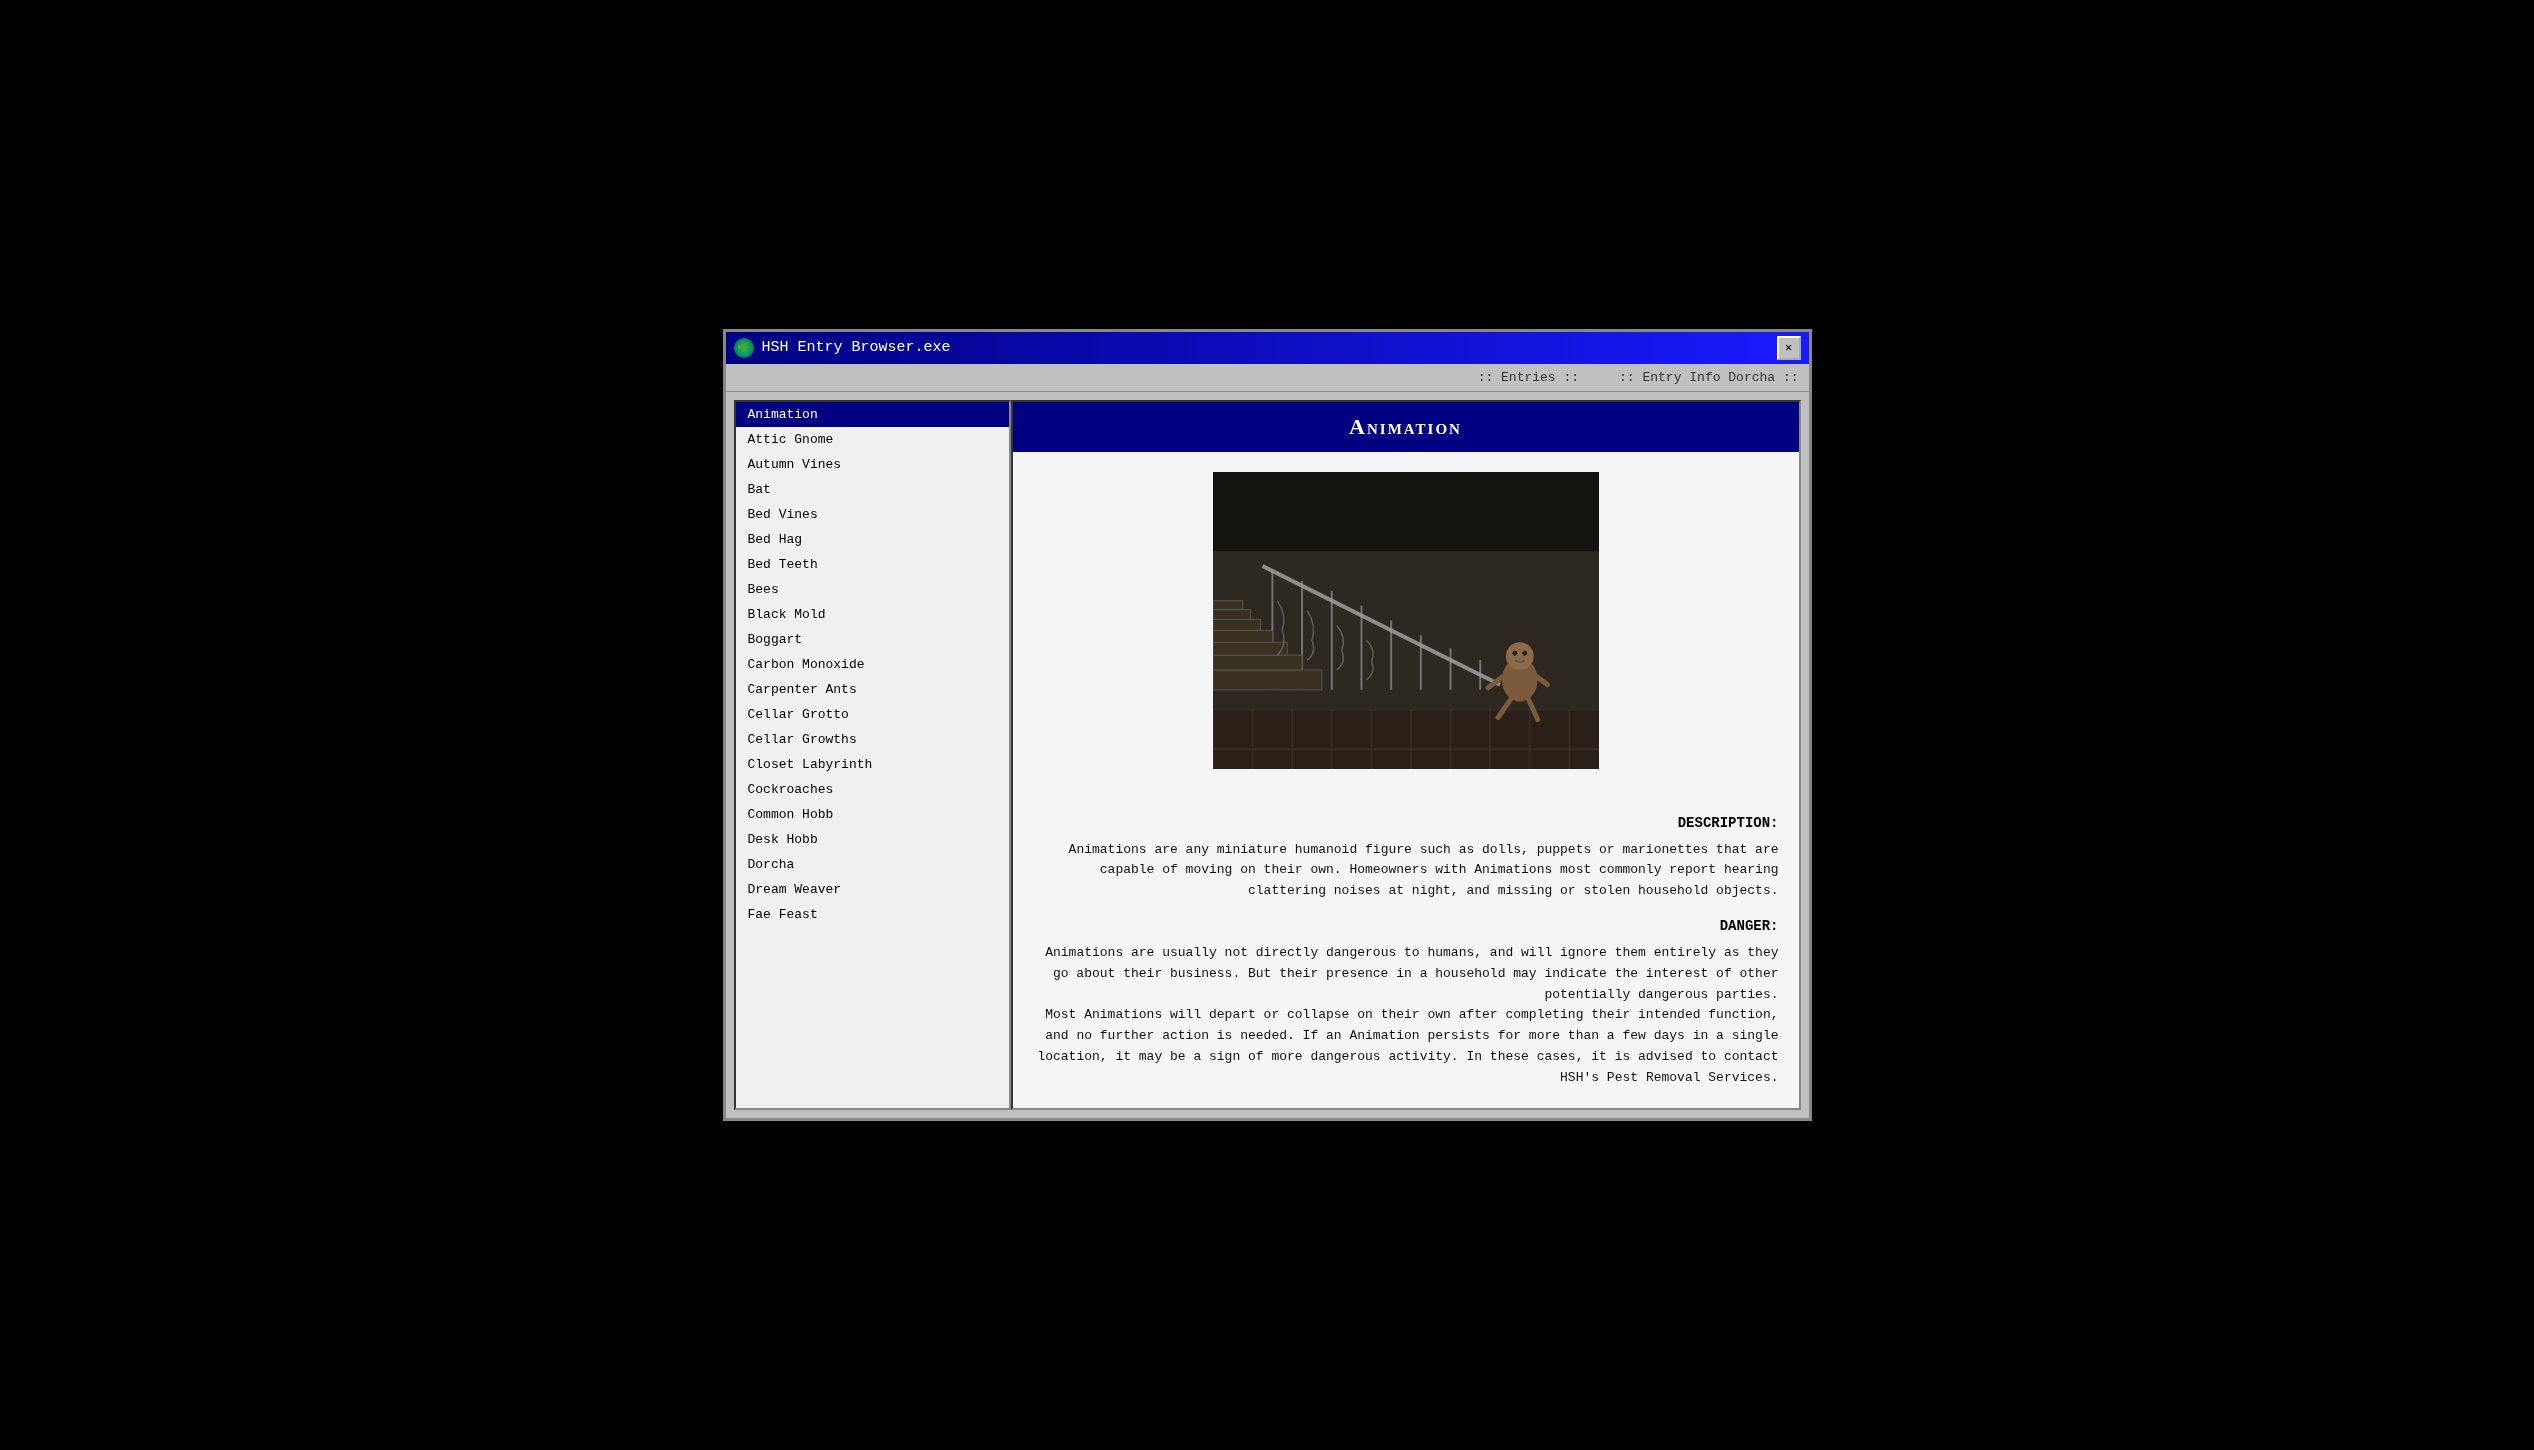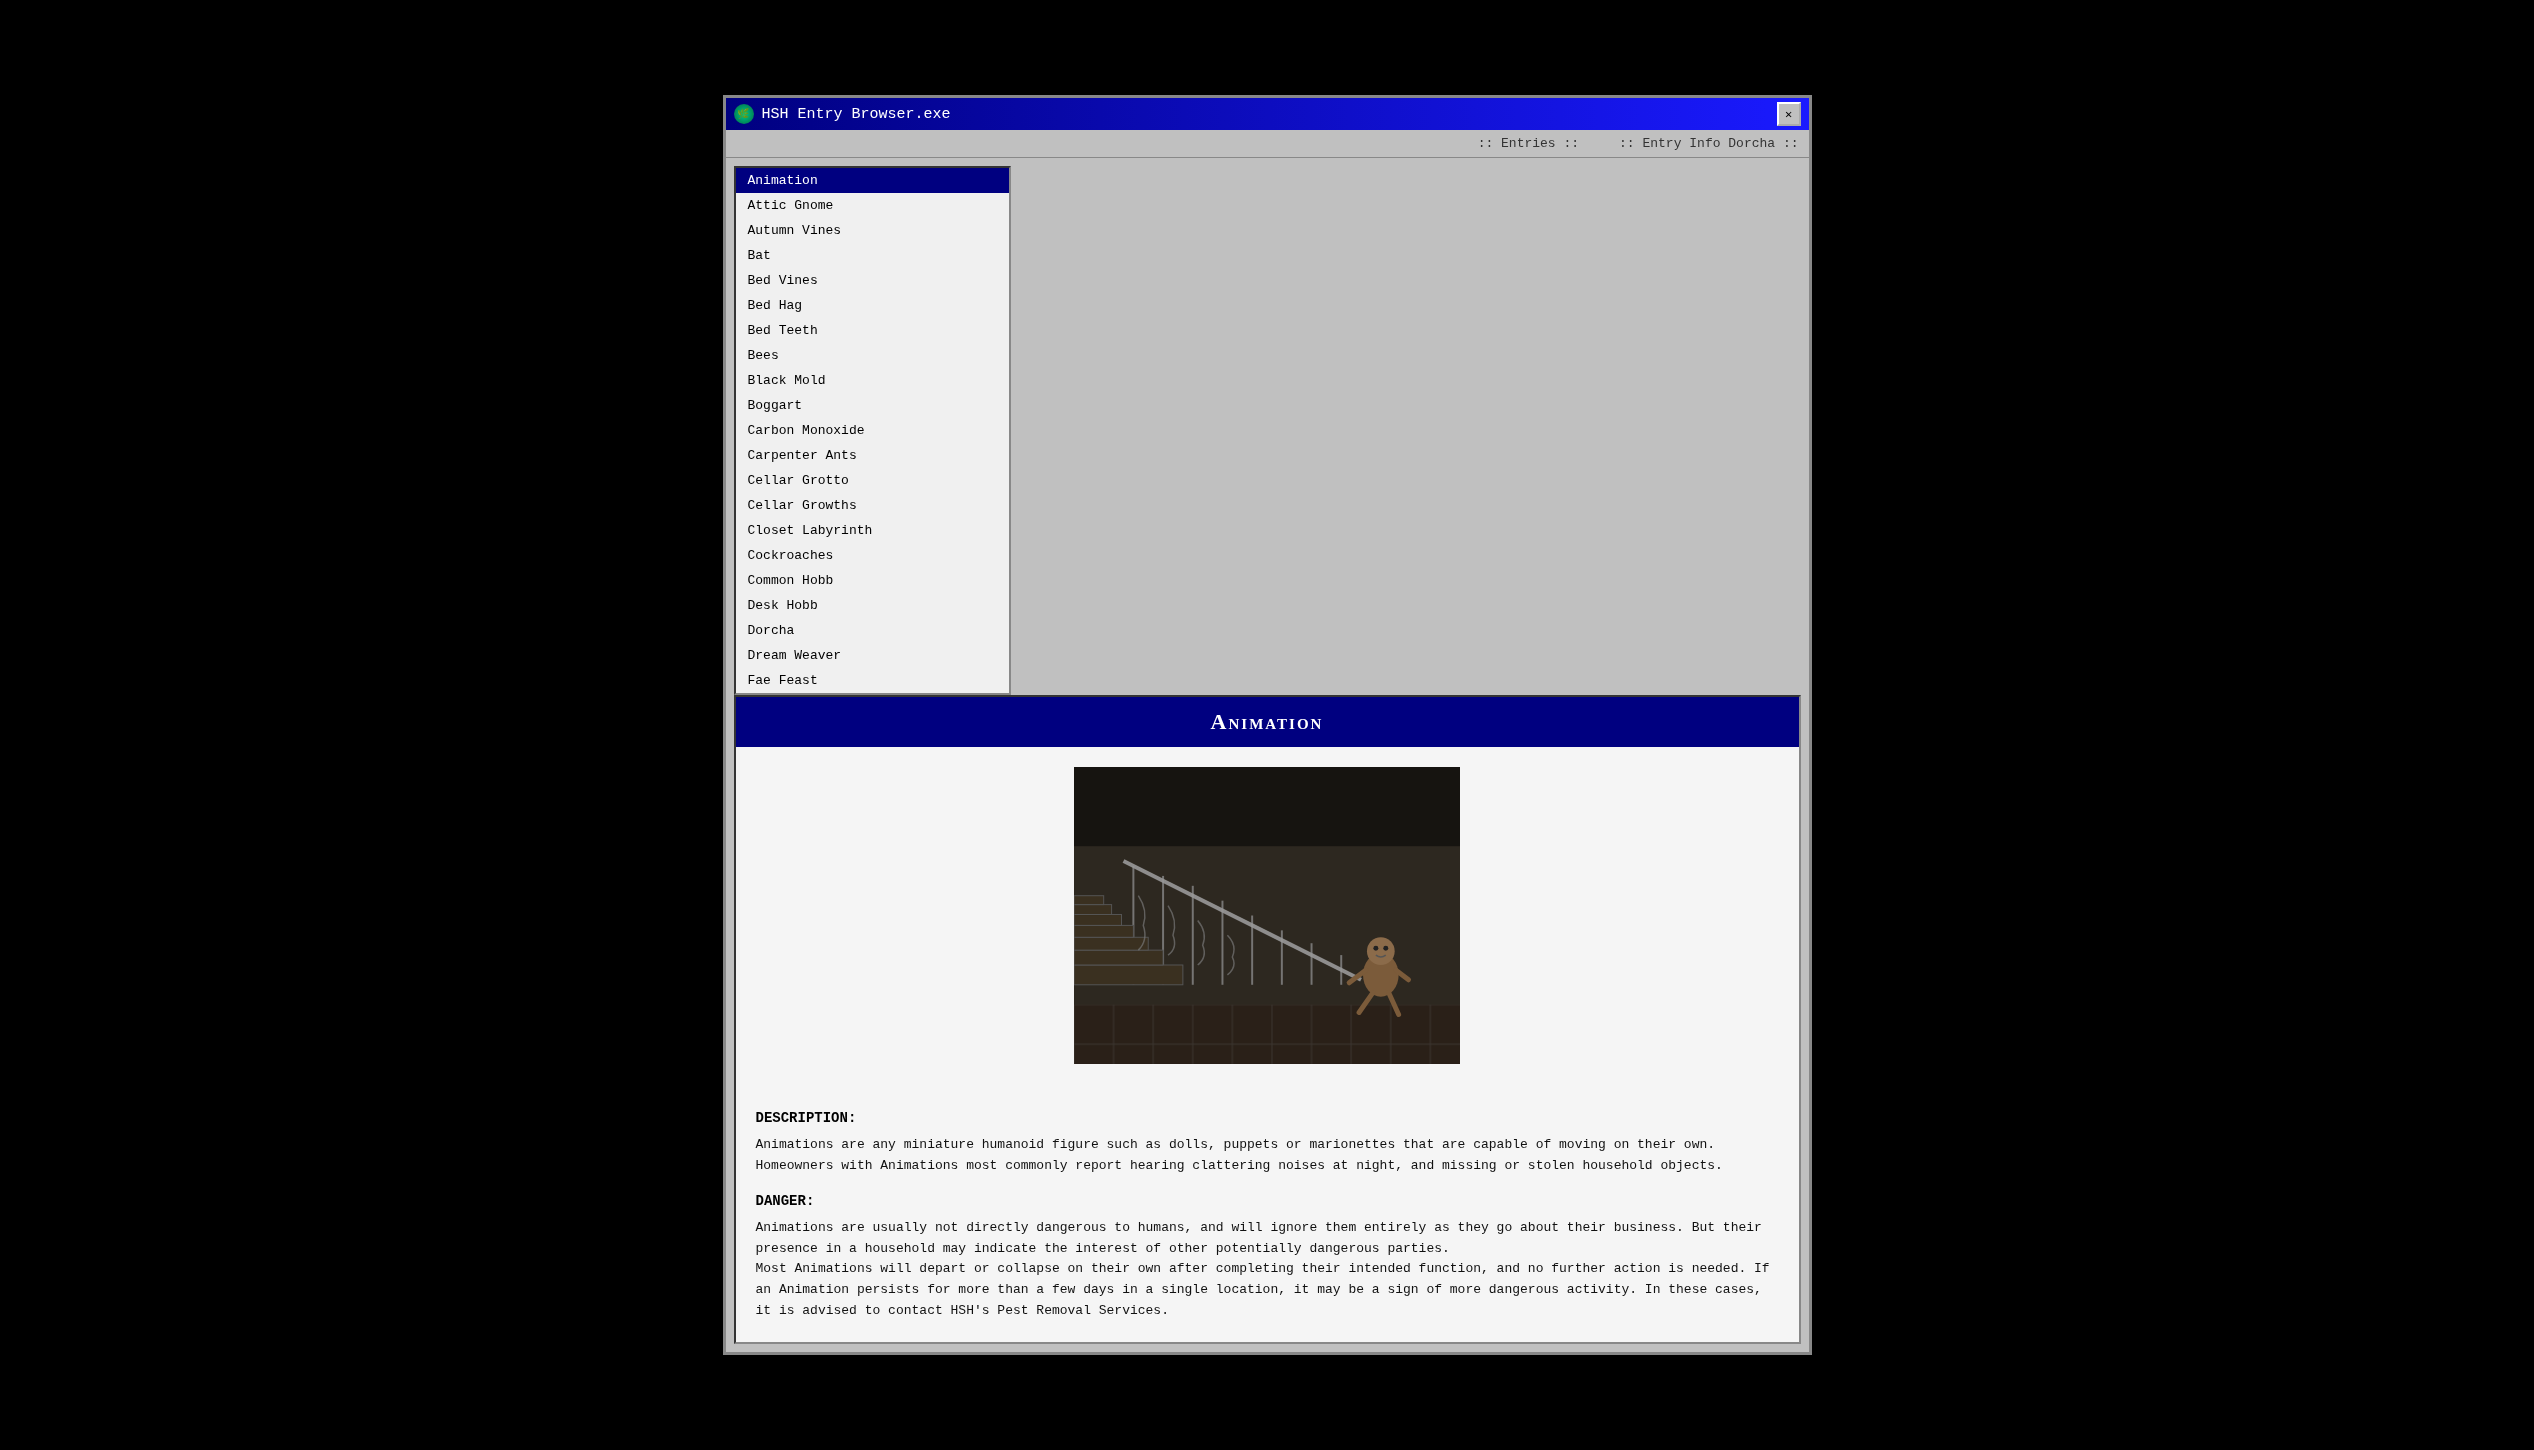--- a/index.html
+++ b/index.html
@@ -79,21 +79,20 @@
     }
 
     .menu-label {
       color: #333;
     }
 
     .content-area {
       display: flex;
       padding: 8px;
       background: #c0c0c0;
-      flex-direction: column;
     }
 
     
     .left-panel {
       width: 277px;
       display: flex;
       flex-direction: column;
       border: 2px inset #888;
       background: #f0f0f0;
     }
@@ -176,20 +175,21 @@
       display: flex;
       align-items: center;
       justify-content: center;
     }
 
     .entry-body {
       padding: 10px 20px 20px 20px;
       font-size: 13px;
       line-height: 1.5;
       color: #111;
+      text-align: right;
     }
 
     .entry-section-title {
       font-weight: bold;
       font-size: 14px;
       margin-top: 14px;
       margin-bottom: 6px;
       color: #000;
     }
 

